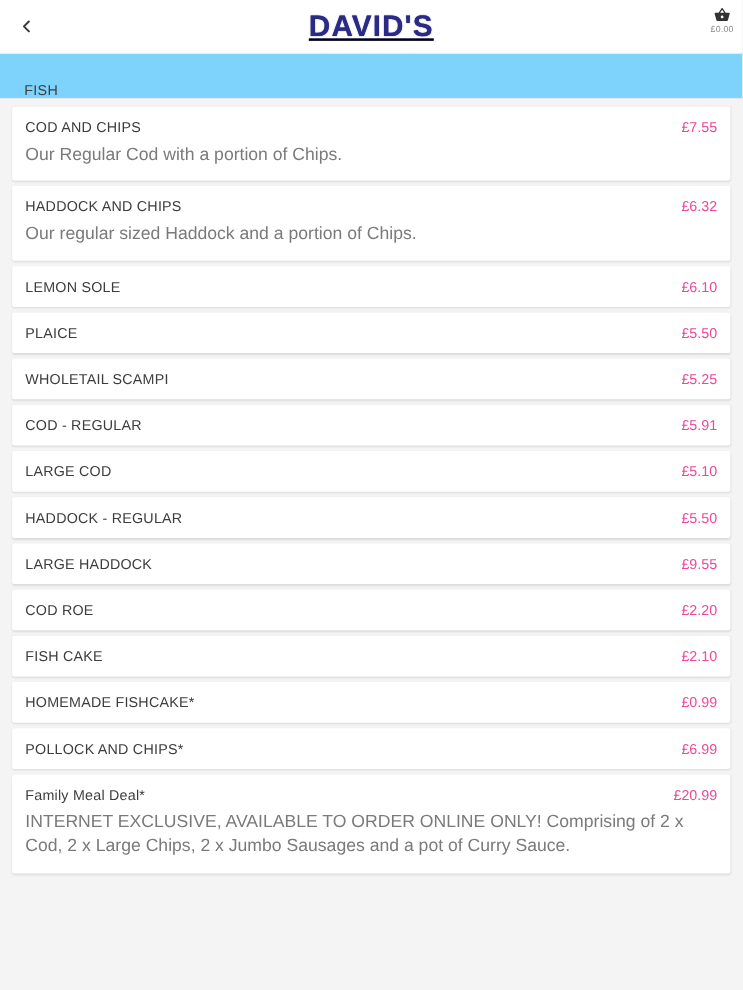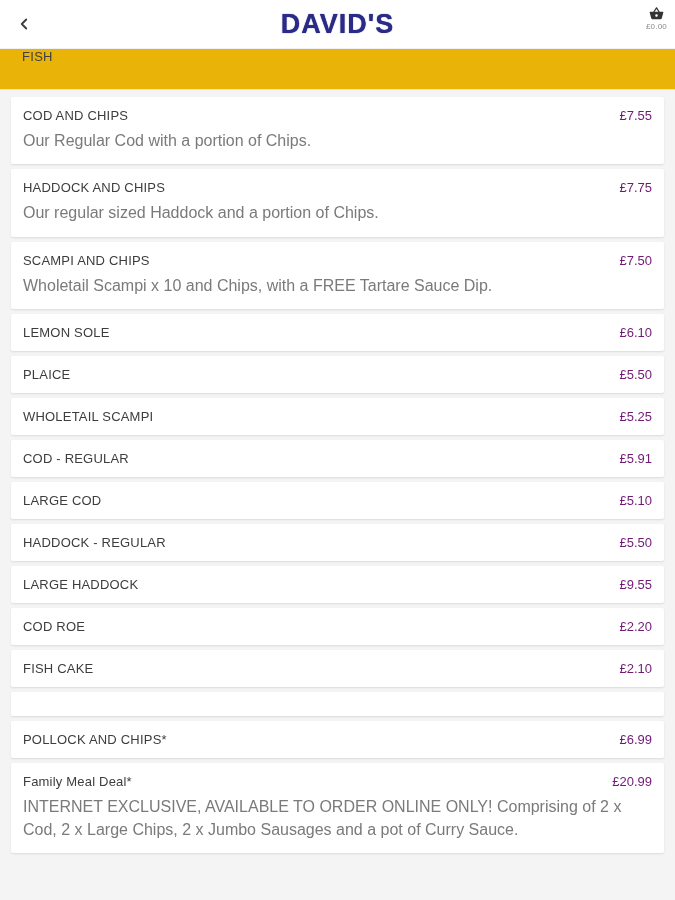--- a/index.html
+++ b/index.html
@@ -8,57 +8,57 @@
     width: 675px; height: 900px;
     font-family: "Liberation Sans", sans-serif;
     background: #f4f4f4;
     overflow: hidden;
   }
   .app { width: 675px; height: 900px; display: flex; flex-direction: column; }
 
   
   .app-header {
     height: 48px; flex: 0 0 auto; background: #ffffff;
-    position: relative; display: flex; align-items: center; justify-content: center;
+    position: relative; display: flex; align-items: center; justify-content: center; text-decoration: underline;
   }
   .back-button {
     position: absolute; left: 8px; top: 8px;
     width: 32px; height: 32px; border: none; background: transparent;
     display: flex; align-items: center; justify-content: center; cursor: pointer; padding: 0;
   }
   .app-logo {
     font-size: 27px; font-weight: 800; letter-spacing: 1px;
     color: #2a2a87; line-height: 1;
     text-shadow: 0 0 1px #2a2a87;
   }
   .basket-button {
     position: absolute; right: 8px; top: 6px;
     border: none; background: transparent; cursor: pointer; padding: 0;
     display: flex; flex-direction: column; align-items: center; gap: 1px;
   }
   .basket-total { font-size: 8px; color: #8a8a8a; letter-spacing: 0.2px; }
 
   
   .section-header {
-    height: 42px; flex: 0 0 auto; background: #eab308;
+    height: 42px; flex: 0 0 auto; background: #7dd3fc;
     border-top: 1px solid #f0f0f0; border-bottom: 1px solid #e6e6e6;
-    display: flex; align-items: flex-start; padding-left: 22px;
+    display: flex; align-items: flex-end; padding-left: 22px;
   }
   .section-title { font-size: 13px; color: #3f3f3f; letter-spacing: 0.3px; }
 
   
   .menu-list { flex: 1; background: #f4f4f4; padding: 7px 11px 12px 11px; overflow: hidden; }
   .card {
     background: #ffffff; border-radius: 2px;
     box-shadow: 0 1px 2px rgba(0,0,0,0.10);
     padding: 12px; margin-bottom: 5px; cursor: pointer;
   }
   .row-top { display: flex; justify-content: space-between; align-items: flex-start; }
   .item-name  { font-size: 13px; color: #3d3d3d; line-height: 1; letter-spacing: 0.2px; }
-  .item-price { font-size: 13px; color: #701a75; line-height: 1; white-space: nowrap; padding-left: 12px; }
+  .item-price { font-size: 13px; color: #ec4899; line-height: 1; white-space: nowrap; padding-left: 12px; }
   .item-desc  { font-size: 16px; color: #7a7a7a; margin-top: 8px; line-height: 1.4; }
   .item-desc:empty { display: none; }
 </style>
 </head>
 <body>
 
 <div class="app">
 
   <header class="app-header">
     <button class="back-button">
@@ -86,32 +86,25 @@
     <div class="row-top">
       <span class="item-name">COD AND CHIPS</span>
       <span class="item-price">£7.55</span>
     </div>
     <div class="item-desc">Our Regular Cod with a portion of Chips.</div>
   </div>
 
   <div class="card">
     <div class="row-top">
       <span class="item-name">HADDOCK AND CHIPS</span>
-      <span class="item-price">£7.75</span>
+      <span class="item-price">£6.32</span>
     </div>
     <div class="item-desc">Our regular sized Haddock and a portion of Chips.</div>
   </div>
 
-  <div class="card">
-    <div class="row-top">
-      <span class="item-name">SCAMPI AND CHIPS</span>
-      <span class="item-price">£7.50</span>
-    </div>
-    <div class="item-desc">Wholetail Scampi x 10 and Chips, with a FREE Tartare Sauce Dip.</div>
-  </div>
 
   <div class="card">
     <div class="row-top">
       <span class="item-name">LEMON SOLE</span>
       <span class="item-price">£6.10</span>
     </div>
 
   </div>
 
   <div class="card">
@@ -172,20 +165,24 @@
 
   <div class="card">
     <div class="row-top">
       <span class="item-name">FISH CAKE</span>
       <span class="item-price">£2.10</span>
     </div>
 
   </div>
 
   <div class="card">
+    <div class="row-top">
+      <span class="item-name">HOMEMADE FISHCAKE*</span>
+      <span class="item-price">£0.99</span>
+    </div>
   </div>
 
   <div class="card">
     <div class="row-top">
       <span class="item-name">POLLOCK AND CHIPS*</span>
       <span class="item-price">£6.99</span>
     </div>
 
   </div>
 

